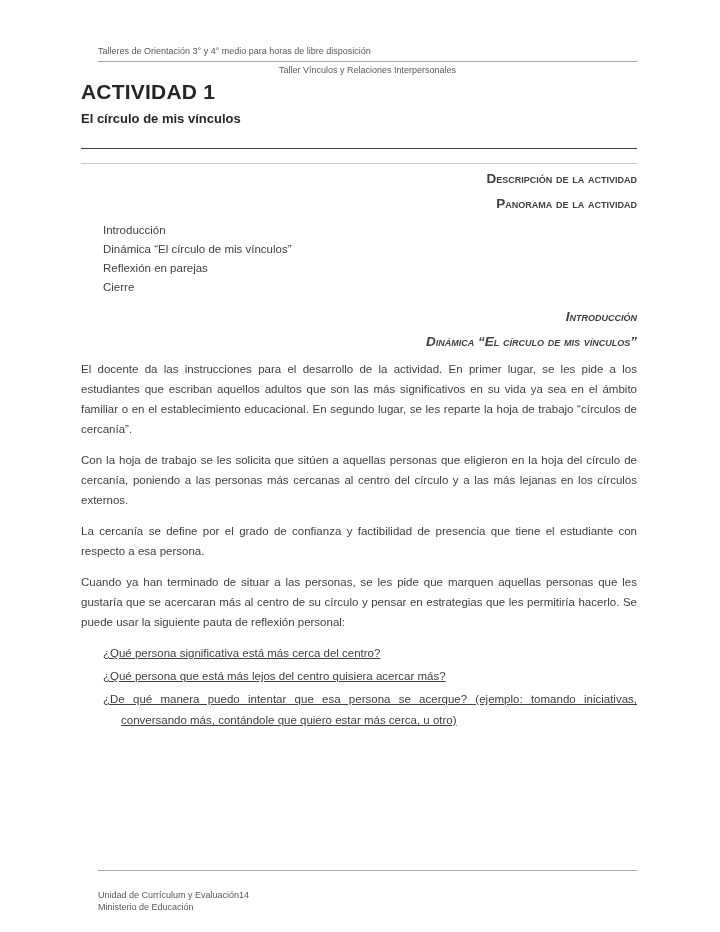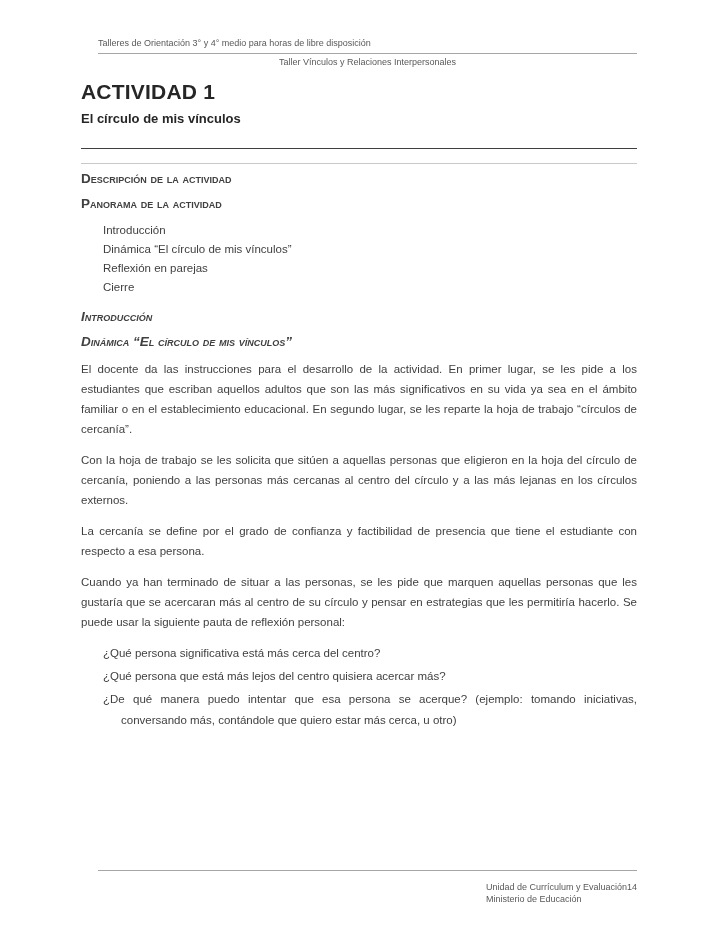--- a/index.html
+++ b/index.html
@@ -13,21 +13,21 @@
   .page {
     position: relative;
     width: 720px; height: 932px;
     background: #ffffff;
     overflow: hidden;
   }
 
   
   .header {
     position: absolute;
-    top: 38px; left: 98px; right: 83px;
+    top: 46px; left: 98px; right: 83px;
     font-size: 9px; color: #595959;
   }
   .header-left {
     padding-bottom: 5px;
     border-bottom: 1px solid #a6a6a6;
   }
   .header-right {
     text-align: center;
     padding-top: 3px;
   }
@@ -52,20 +52,21 @@
     padding-bottom: 22px;
     border-bottom: 1.5px solid #404040;
     margin: 0 0 14px 0;
   }
 
   .sec-heading {
     font-variant: small-caps;
     font-size: 13.5px;
     color: #404040;
     margin: 0 0 10px 0;
+    text-align: right;
   }
   .sec-heading.rule-above {
     border-top: 1px solid #c9c9c9;
     padding-top: 7px;
   }
   .sec-heading.italic {
     font-style: italic;
   }
 
   .para {
@@ -94,32 +95,33 @@
     list-style: none;
   }
   .question-list li {
     font-size: 11.5px;
     line-height: 21px;
     padding-left: 40px;
     text-indent: -18px;
     text-align: justify;
     color: #3f3f3f;
     margin-bottom: 2px;
+    text-decoration: underline;
   }
 
   
   .footer {
     position: absolute;
     left: 98px; right: 83px; top: 870px;
     border-top: 1px solid #a6a6a6;
-    padding-top: 10px;
+    padding-top: 18px;
     font-size: 9px;
     color: #595959;
     display: flex;
-    justify-content: flex-end;
+    justify-content: flex-start;
     align-items: flex-start;
   }
   .footer-org div { line-height: 12px; }
   .footer-page { line-height: 12px; }
 </style>
 </head>
 <body>
 
 <div class="page">
 

